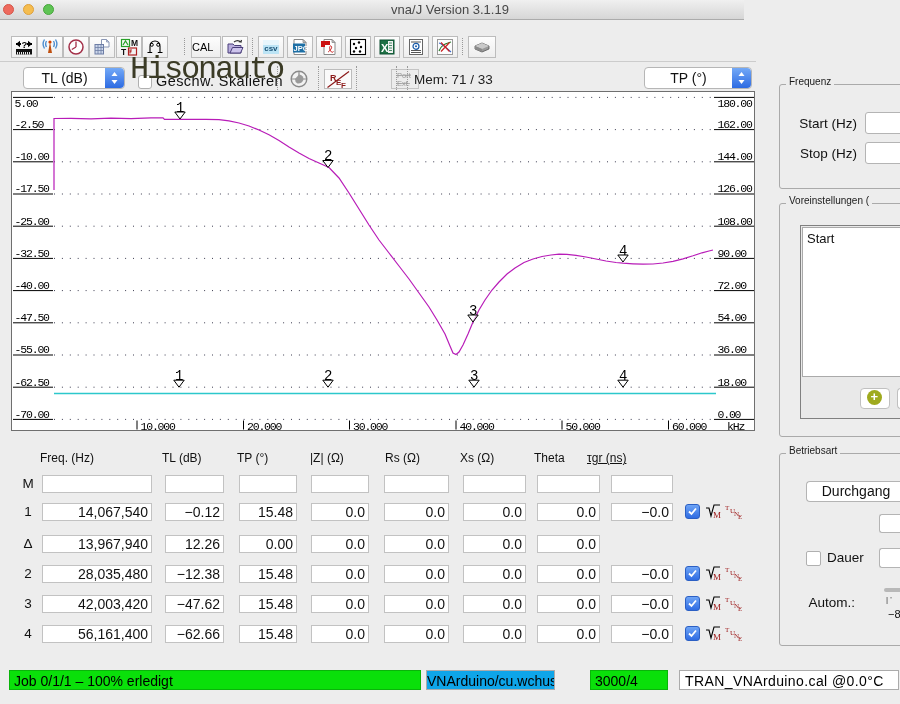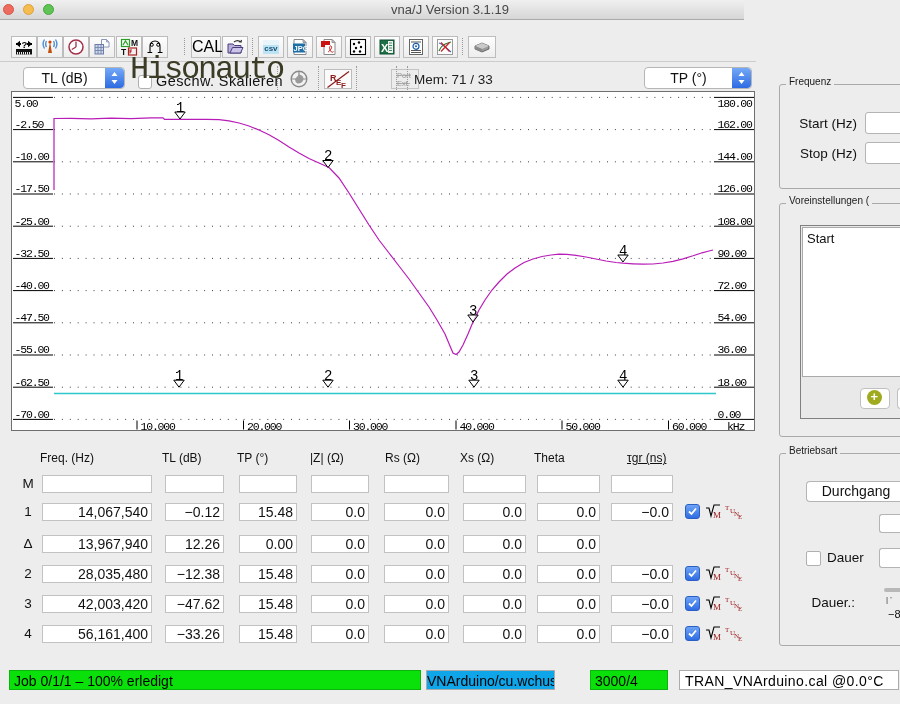--- a/index.html
+++ b/index.html
@@ -85,21 +85,21 @@
   </div>
 <div class="tbtn" style="left:142px;">
     <svg class="ticon" width="18" height="18" viewBox="0 0 18 18">
 <path d="M1.5 14.5 H6.2 M11.8 14.5 H16.5" stroke="#000" stroke-width="1.1" fill="none"></path>
 <path d="M4 14.5 V8 a5 5 0 0 1 10 0 V14.5" fill="none" stroke="#000" stroke-width="1.1"></path>
 <circle cx="5.8" cy="6.8" r="1.5" fill="none" stroke="#000" stroke-width="1"></circle>
 <circle cx="12.2" cy="6.8" r="1.5" fill="none" stroke="#000" stroke-width="1"></circle>
 </svg>
   </div>
 <div class="tsep" style="left:184px;"></div>
-<div class="tbtn" style="left:191px;width:28px;text-align:left;font-size:16px;line-height:20px;color:#000;">CAL</div>
+<div class="tbtn" style="left:191px;width:28px;text-align:left;font-size:11px;line-height:20px;color:#000;">CAL</div>
 <div class="tbtn" style="left:222px;">
     <svg class="ticon" width="18" height="18" viewBox="0 0 18 18">
 <path d="M2 15 L2 6 h5 l1.5 1.5 H15 V15 Z" fill="#b9aede" stroke="#4a3f7a" stroke-width="1"></path>
 <path d="M4 15 L6.5 9.5 H17 L14.5 15 Z" fill="#cdc4ec" stroke="#4a3f7a" stroke-width="1"></path>
 <path d="M8 4 a5 4 0 0 1 7 0 l0.5-2 M15 4 l-2.2-0.4" stroke="#333" stroke-width="1.2" fill="none"></path>
 </svg>
   </div>
 <div class="tsep" style="left:252px;"></div>
 <div class="tbtn" style="left:258px;">
     <svg class="ticon" width="18" height="18" viewBox="0 0 18 18">
@@ -306,21 +306,21 @@
 <div class="abs" style="left:130px;top:51px;width:300px;font-family:'Liberation Mono',monospace;font-size:32px;letter-spacing:-2.2px;color:#3b3b26;">Hisonauto</div>
 
 <div id="tablewrap">
 <div class="hdr" style="left:40px;">Freq. (Hz)</div>
 <div class="hdr" style="left:162px;">TL (dB)</div>
 <div class="hdr" style="left:237px;">TP (°)</div>
 <div class="hdr" style="left:310px;">|Z| (Ω)</div>
 <div class="hdr" style="left:385px;">Rs (Ω)</div>
 <div class="hdr" style="left:460px;">Xs (Ω)</div>
 <div class="hdr" style="left:534px;">Theta</div>
-<div class="hdr" style="left:627px;text-decoration:underline;">τgr (ns)</div>
+<div class="hdr" style="left:587px;text-decoration:underline;">τgr (ns)</div>
 <div class="rowlab" style="left:16px;top:476px;">M</div>
 <div class="cell" style="left:42px;top:475px;width:105px;"></div>
 <div class="cell" style="left:165px;top:475px;width:54px;"></div>
 <div class="cell" style="left:239px;top:475px;width:53px;"></div>
 <div class="cell" style="left:311px;top:475px;width:53px;"></div>
 <div class="cell" style="left:384px;top:475px;width:60px;"></div>
 <div class="cell" style="left:463px;top:475px;width:58px;"></div>
 <div class="cell" style="left:537px;top:475px;width:58px;"></div>
 <div class="cell" style="left:611px;top:475px;width:57px;"></div>
 <div class="rowlab" style="left:16px;top:504px;">1</div>
@@ -392,21 +392,21 @@
 <div class="abs" style="left:705px;top:594px;"><svg width="40" height="20" viewBox="0 0 40 20">
         <path d="M1 6 h3 l2 8 l3-11 h6" stroke="#000" stroke-width="1.1" fill="none"></path>
         <text x="8" y="16" font-size="9" font-family="Liberation Serif" fill="#a02020">M</text>
         <text x="20" y="8" font-size="7" font-family="Liberation Serif" fill="#a02020">T</text>
         <text x="25" y="11" font-size="7" font-family="Liberation Serif" fill="#a02020">U</text>
         <text x="29" y="14" font-size="7" font-family="Liberation Serif" fill="#a02020">N</text>
         <text x="33" y="17" font-size="7" font-family="Liberation Serif" fill="#a02020">E</text>
       </svg></div>
 <div class="rowlab" style="left:16px;top:626px;">4</div>
 <div class="cell" style="left:42px;top:625px;width:105px;">56,161,400</div>
-<div class="cell" style="left:165px;top:625px;width:54px;">−33.26</div>
+<div class="cell" style="left:165px;top:625px;width:54px;">−62.66</div>
 <div class="cell" style="left:239px;top:625px;width:53px;">15.48</div>
 <div class="cell" style="left:311px;top:625px;width:53px;">0.0</div>
 <div class="cell" style="left:384px;top:625px;width:60px;">0.0</div>
 <div class="cell" style="left:463px;top:625px;width:58px;">0.0</div>
 <div class="cell" style="left:537px;top:625px;width:58px;">0.0</div>
 <div class="cell" style="left:611px;top:625px;width:57px;">−0.0</div>
 <div class="chk" style="left:685px;top:626px;">
       <svg width="13" height="13" viewBox="0 0 13 13">
         <path d="M3 6.5 L5.5 9 L10 3.5" stroke="#fff" stroke-width="1.8" fill="none"></path>
       </svg>
@@ -441,21 +441,21 @@
 <div class="abs" style="left:897px;top:388px;width:12px;height:19px;background:#fff;border:1px solid #c0c0c0;border-radius:4px 0 0 4px;border-right:0;"></div>
 <div class="group" style="left:779px;top:453px;width:130px;height:191px;">
       <div class="glabel">Betriebsart</div>
     </div>
 <div class="abs" style="left:806px;top:481px;width:103px;height:19px;background:#fff;border:1px solid #b4b4b4;border-radius:4px 0 0 4px;border-right:0;"></div>
 <div class="abs" style="left:806px;top:483px;width:100px;text-align:center;font-size:14px;color:#111;">Durchgang</div>
 <div class="abs" style="left:879px;top:514px;width:30px;height:17px;background:#fff;border:1px solid #b4b4b4;border-radius:3px 0 0 3px;border-right:0;"></div>
 <div class="abs" style="left:806px;top:551px;width:13px;height:13px;background:#fff;border:1px solid #b0b0b0;border-radius:2px;"></div>
 <div class="abs" style="left:827px;top:550px;font-size:13.5px;color:#111;">Dauer</div>
 <div class="abs" style="left:879px;top:548px;width:30px;height:18px;background:#fff;border:1px solid #b4b4b4;border-radius:3px 0 0 3px;border-right:0;"></div>
-<div class="abs" style="left:799px;top:595px;width:56px;text-align:right;font-size:13.5px;color:#111;">Dauer.:</div>
+<div class="abs" style="left:799px;top:595px;width:56px;text-align:right;font-size:13.5px;color:#111;">Autom.:</div>
 <div class="abs" style="left:884px;top:588px;width:25px;height:4px;background:#b8b8b8;border-radius:2px;"></div>
 <div class="abs" style="left:886px;top:595px;font-size:8px;color:#333;">| '</div>
 <div class="abs" style="left:888px;top:608px;font-size:11px;color:#111;">−8</div>
 </div>
 
 <div class="sbox" style="left:9px;width:412px;background:#0ae00a;border:1px solid #0ab40a;padding-left:4px;">Job 0/1/1 – 100% erledigt</div>
 <div class="sbox" style="left:426px;width:129px;background:#0ea5e9;border:1px solid #ababab;padding-left:0;">VNArduino/cu.wchus...</div>
 <div class="sbox" style="left:590px;width:78px;background:#0ae00a;border:1px solid #0ab40a;padding-left:4px;">3000/4</div>
 <div class="sbox" style="left:679px;width:220px;background:#fff;border:1px solid #ababab;padding-left:5px;letter-spacing:0.4px;">TRAN_VNArduino.cal @0.0°C</div>
 

